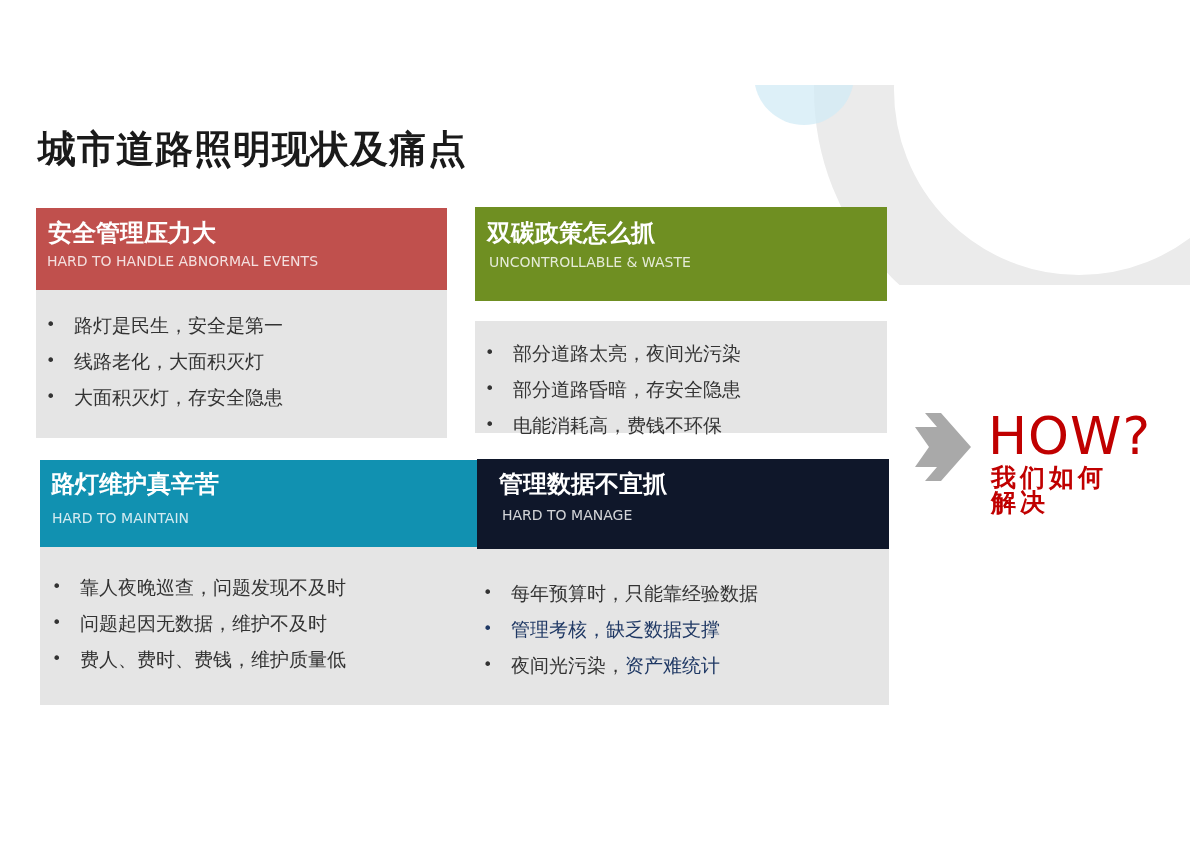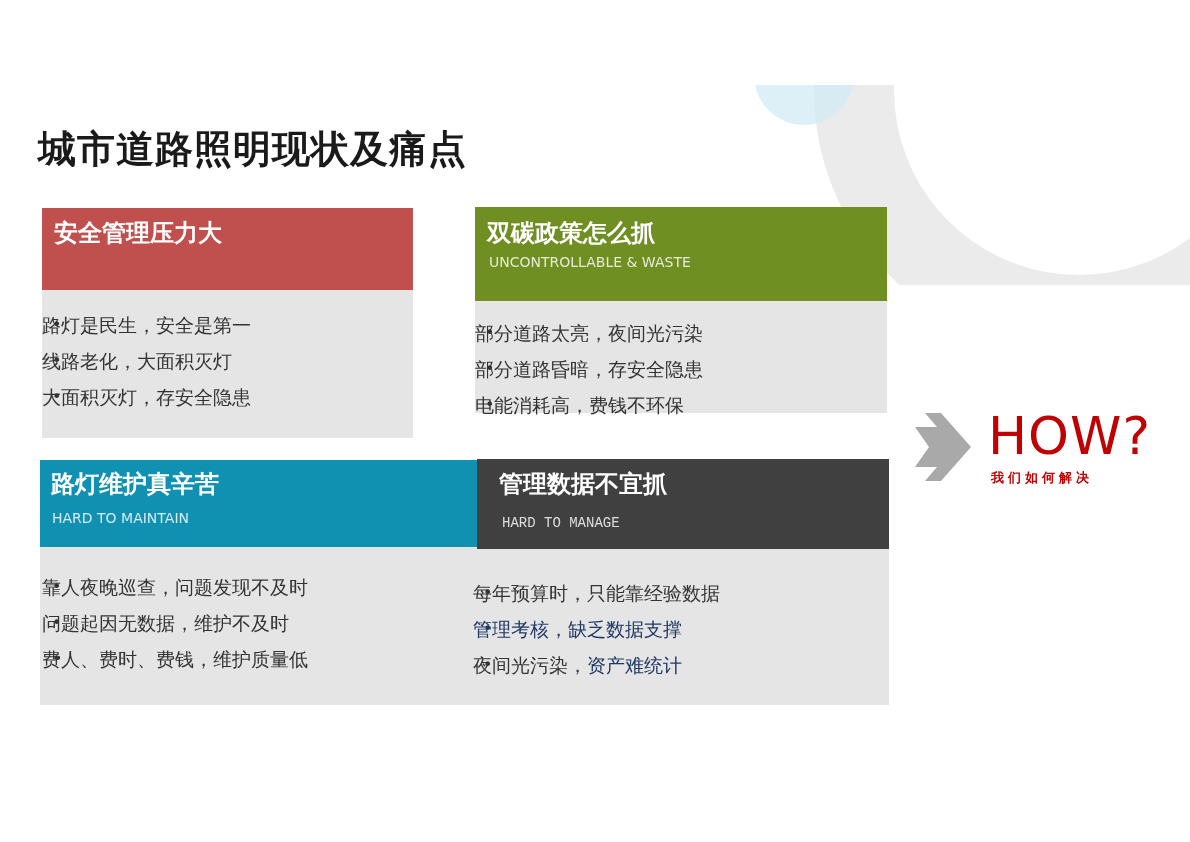--- a/index.html
+++ b/index.html
@@ -34,71 +34,72 @@
     white-space: nowrap;
   }
   .card-subtitle {
     position: absolute; font-size: 14px; color: rgba(255,255,255,0.82);
     font-family: "DejaVu Sans", sans-serif; white-space: nowrap;
   }
   .card-body { background: #e5e5e5; position: relative; }
   .bullets { list-style: none; margin: 0; padding: 0; position: absolute; }
   .bullets li {
     position: relative; font-size: 19px; color: #333; height: 36px; line-height: 36px;
-    white-space: nowrap;
+    padding-left: 38px; white-space: nowrap;
   }
   .bullets li::before {
     content: "\2022"; position: absolute; left: 10px; top: 0; font-size: 16px; color: #333;
   }
   .bullets li.hl { color: #1f3864; }
   .bullets li.hl::before { color: #1f3864; }
   .bullets li .hl-part { color: #1f3864; }
 
   .how-wrap { position: absolute; left: 915px; top: 410px; }
   .arrow-icon { position: absolute; left: 0; top: 3px; width: 56px; height: 68px; }
   .how-text {
     position: absolute; left: 73px; top: -4px; font-size: 52px; font-weight: normal;
     color: #c00000; letter-spacing: 1px; white-space: nowrap; font-family: "DejaVu Sans", sans-serif;
   }
   .how-sub {
-    position: absolute; left: 76px; top: 55px; width: 140px; font-size: 13px; font-weight: bold;
+    position: absolute; left: 76px; top: 55px; width: 140px; font-size: 25px; font-weight: bold;
     color: #c00000; line-height: 25px; letter-spacing: 4px;
   }
 </style>
 </head>
 <body>
 
 <div class="deco deco-clip">
     <div class="deco-ring"></div>
   </div>
 <div class="deco deco-circle-clip">
     <div class="c"></div>
   </div>
 
 <div class="page-title">城市道路照明现状及痛点</div>
 
-<div class="card" style="left:42px; top:208px; width:371px;">
+<div class="card" style="left:36px; top:208px; width:411px;">
   <div class="card-header" style="height:82px; background:#C0504D;">
     <div class="card-title" style="left:12px; top:9px;">安全管理压力大</div>
+    <div class="card-subtitle" style="left:11px; top:45px;">HARD TO HANDLE ABNORMAL EVENTS</div>
   </div>
   <div class="card-body" style="height:148px;">
     <ul class="bullets" style="left:0; top:17px;">
       <li>路灯是民生，安全是第一</li>
       <li>线路老化，大面积灭灯</li>
       <li>大面积灭灯，存安全隐患</li>
     </ul>
   </div>
 </div>
 
 <div class="card" style="left:475px; top:207px; width:412px;">
   <div class="card-header" style="height:94px; background:#6F8F22;">
     <div class="card-title" style="left:12px; top:10px;">双碳政策怎么抓</div>
     <div class="card-subtitle" style="left:14px; top:47px;">UNCONTROLLABLE &amp; WASTE</div>
   </div>
-  <div class="card-body" style="height:112px;">
+  <div class="card-body" style="height:112px;margin-top:20px;">
     <ul class="bullets" style="left:0; top:14px;">
       <li>部分道路太亮，夜间光污染</li>
       <li>部分道路昏暗，存安全隐患</li>
       <li>电能消耗高，费钱不环保</li>
     </ul>
   </div>
 </div>
 
 <div class="card" style="left:40px; top:460px; width:472px;">
   <div class="card-header" style="height:87px; background:#1191B1;">
@@ -108,23 +109,23 @@
   <div class="card-body" style="height:158px;">
     <ul class="bullets" style="left:2px; top:22px;">
       <li>靠人夜晚巡查，问题发现不及时</li>
       <li>问题起因无数据，维护不及时</li>
       <li>费人、费时、费钱，维护质量低</li>
     </ul>
   </div>
 </div>
 
 <div class="card" style="left:477px; top:459px; width:412px;">
-  <div class="card-header" style="height:90px; background:#404040;">
+  <div class="card-header" style="height:90px; background:#0f172a;">
     <div class="card-title" style="left:22px; top:9px;">管理数据不宜抓</div>
-    <div class="card-subtitle" style="left:25px; top:56px;font-family:Liberation Mono, monospace;">HARD TO MANAGE</div>
+    <div class="card-subtitle" style="left:25px; top:48px;">HARD TO MANAGE</div>
   </div>
   <div class="card-body" style="height:156px;">
     <ul class="bullets" style="left:-4px; top:26px;">
       <li>每年预算时，只能靠经验数据</li>
       <li class="hl">管理考核，缺乏数据支撑</li>
       <li><span>夜间光污染，</span><span class="hl-part">资产难统计</span></li>
     </ul>
   </div>
 </div>
 

